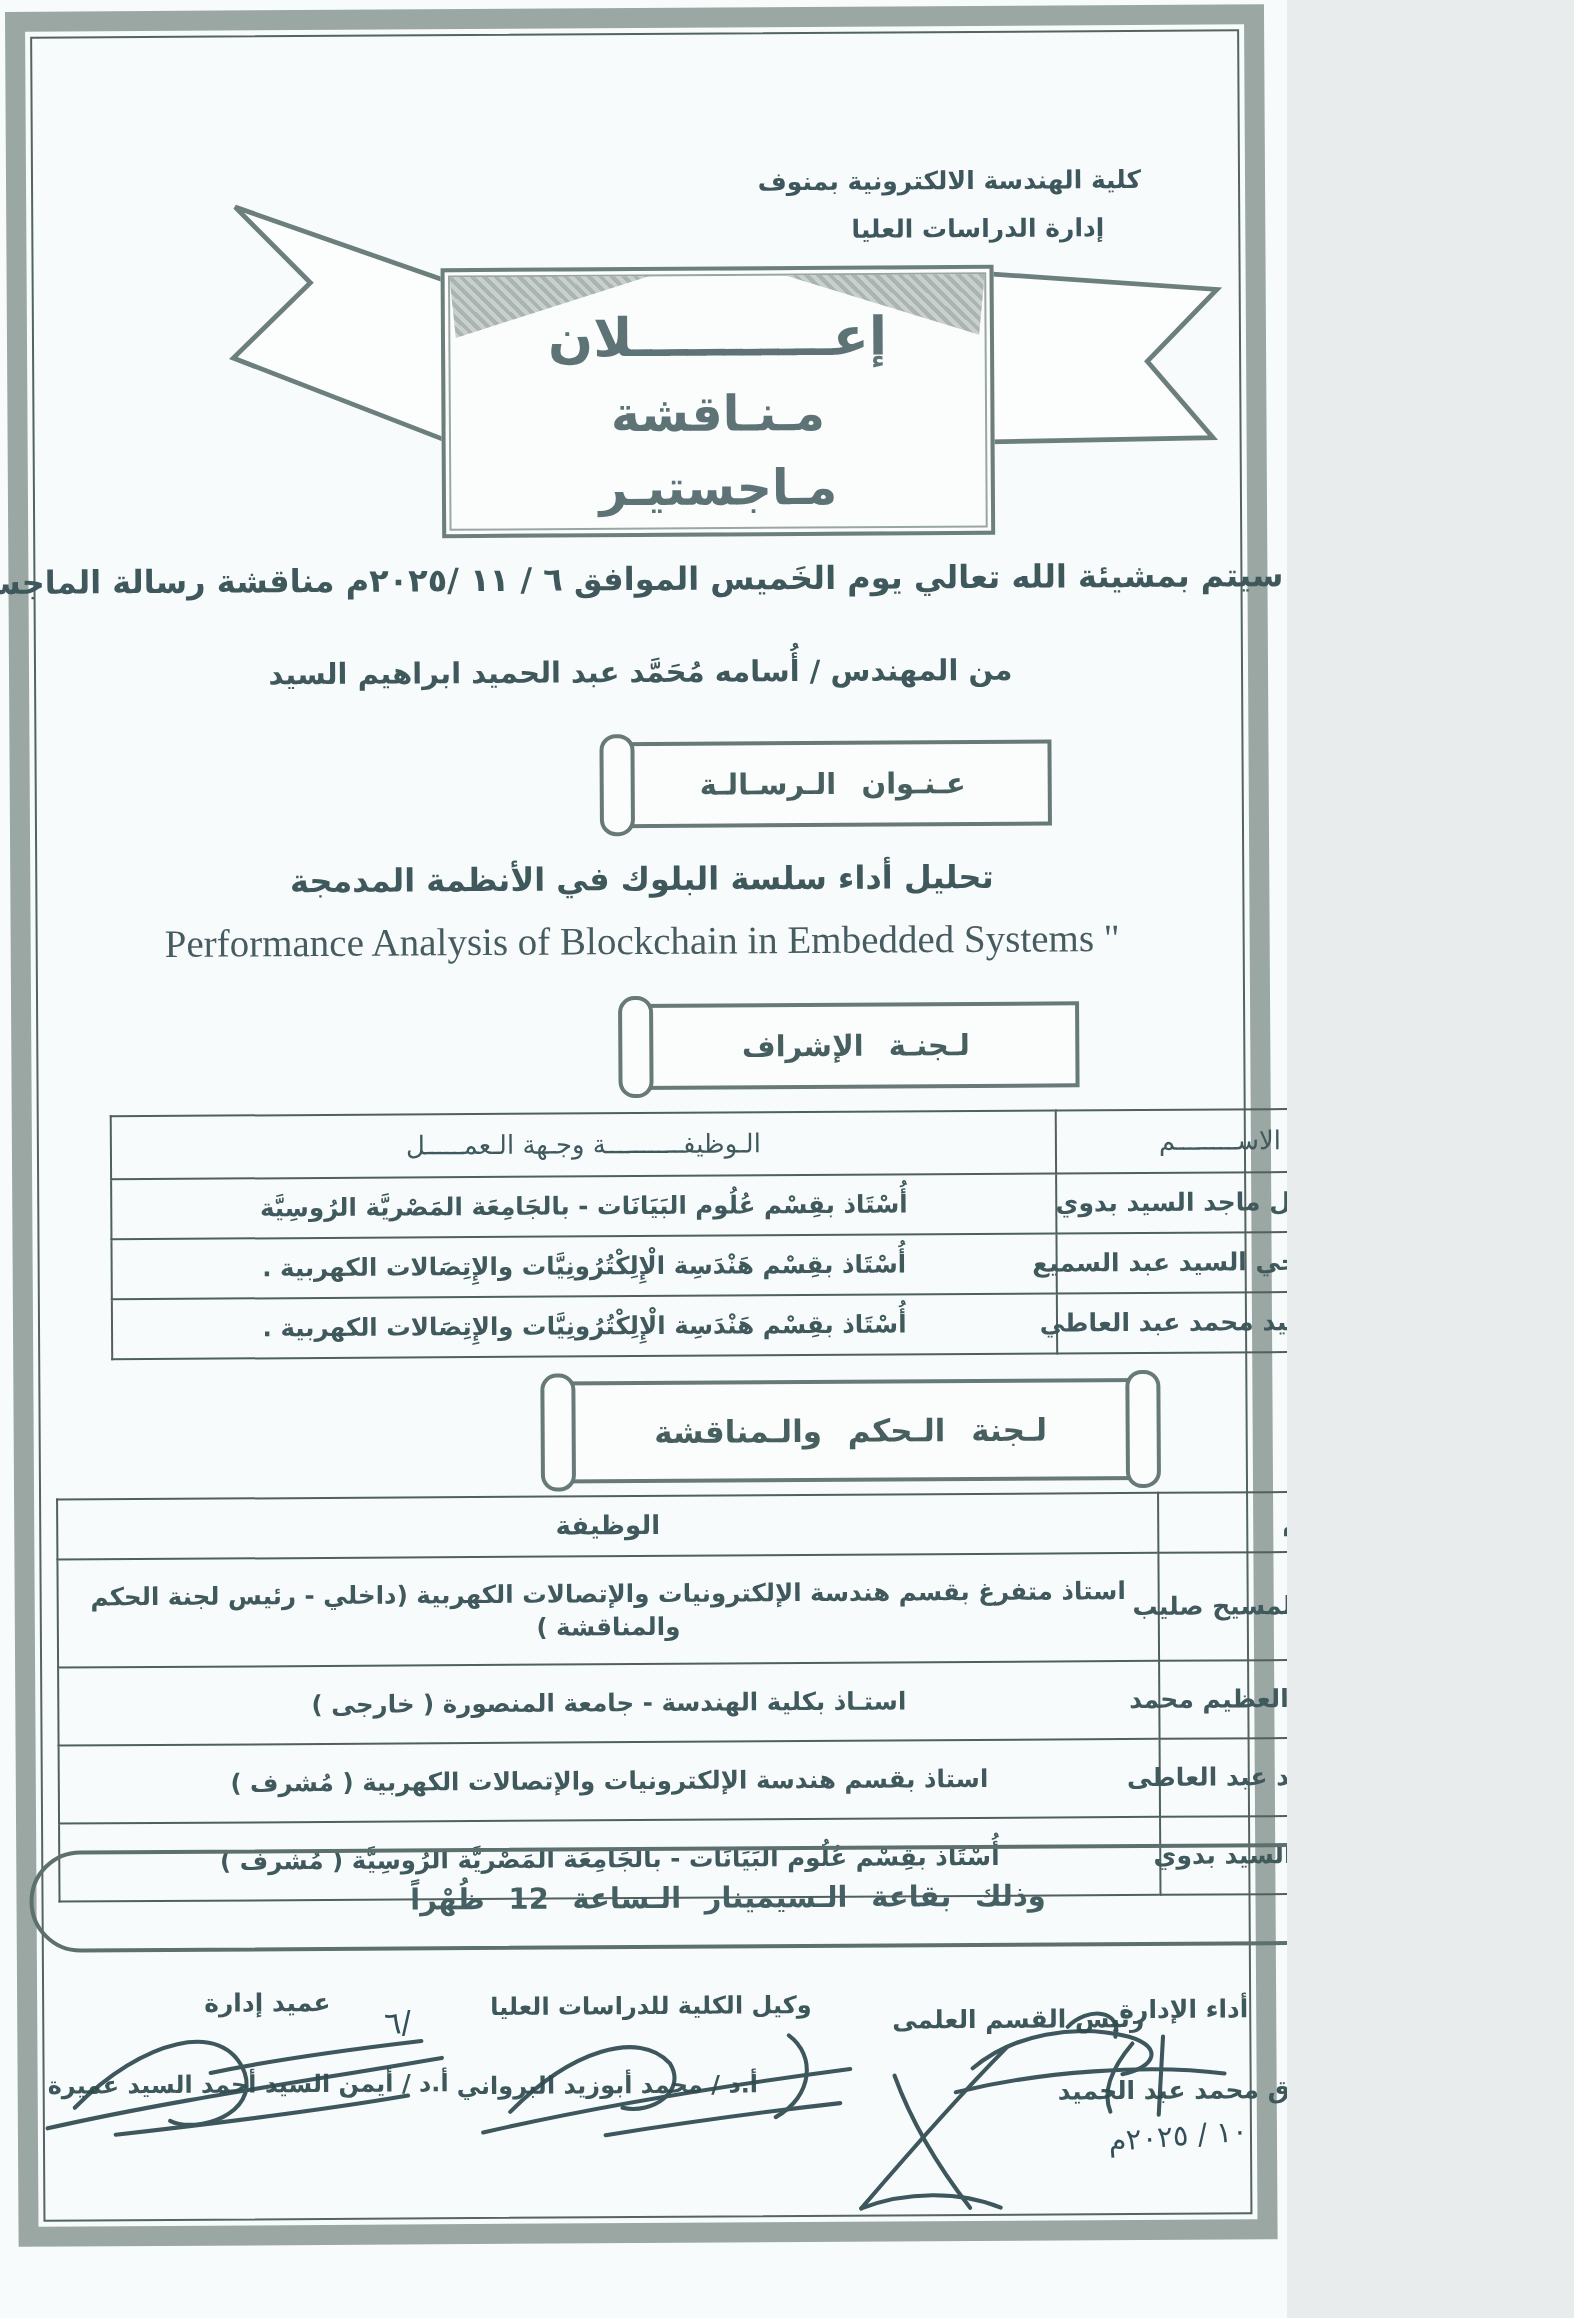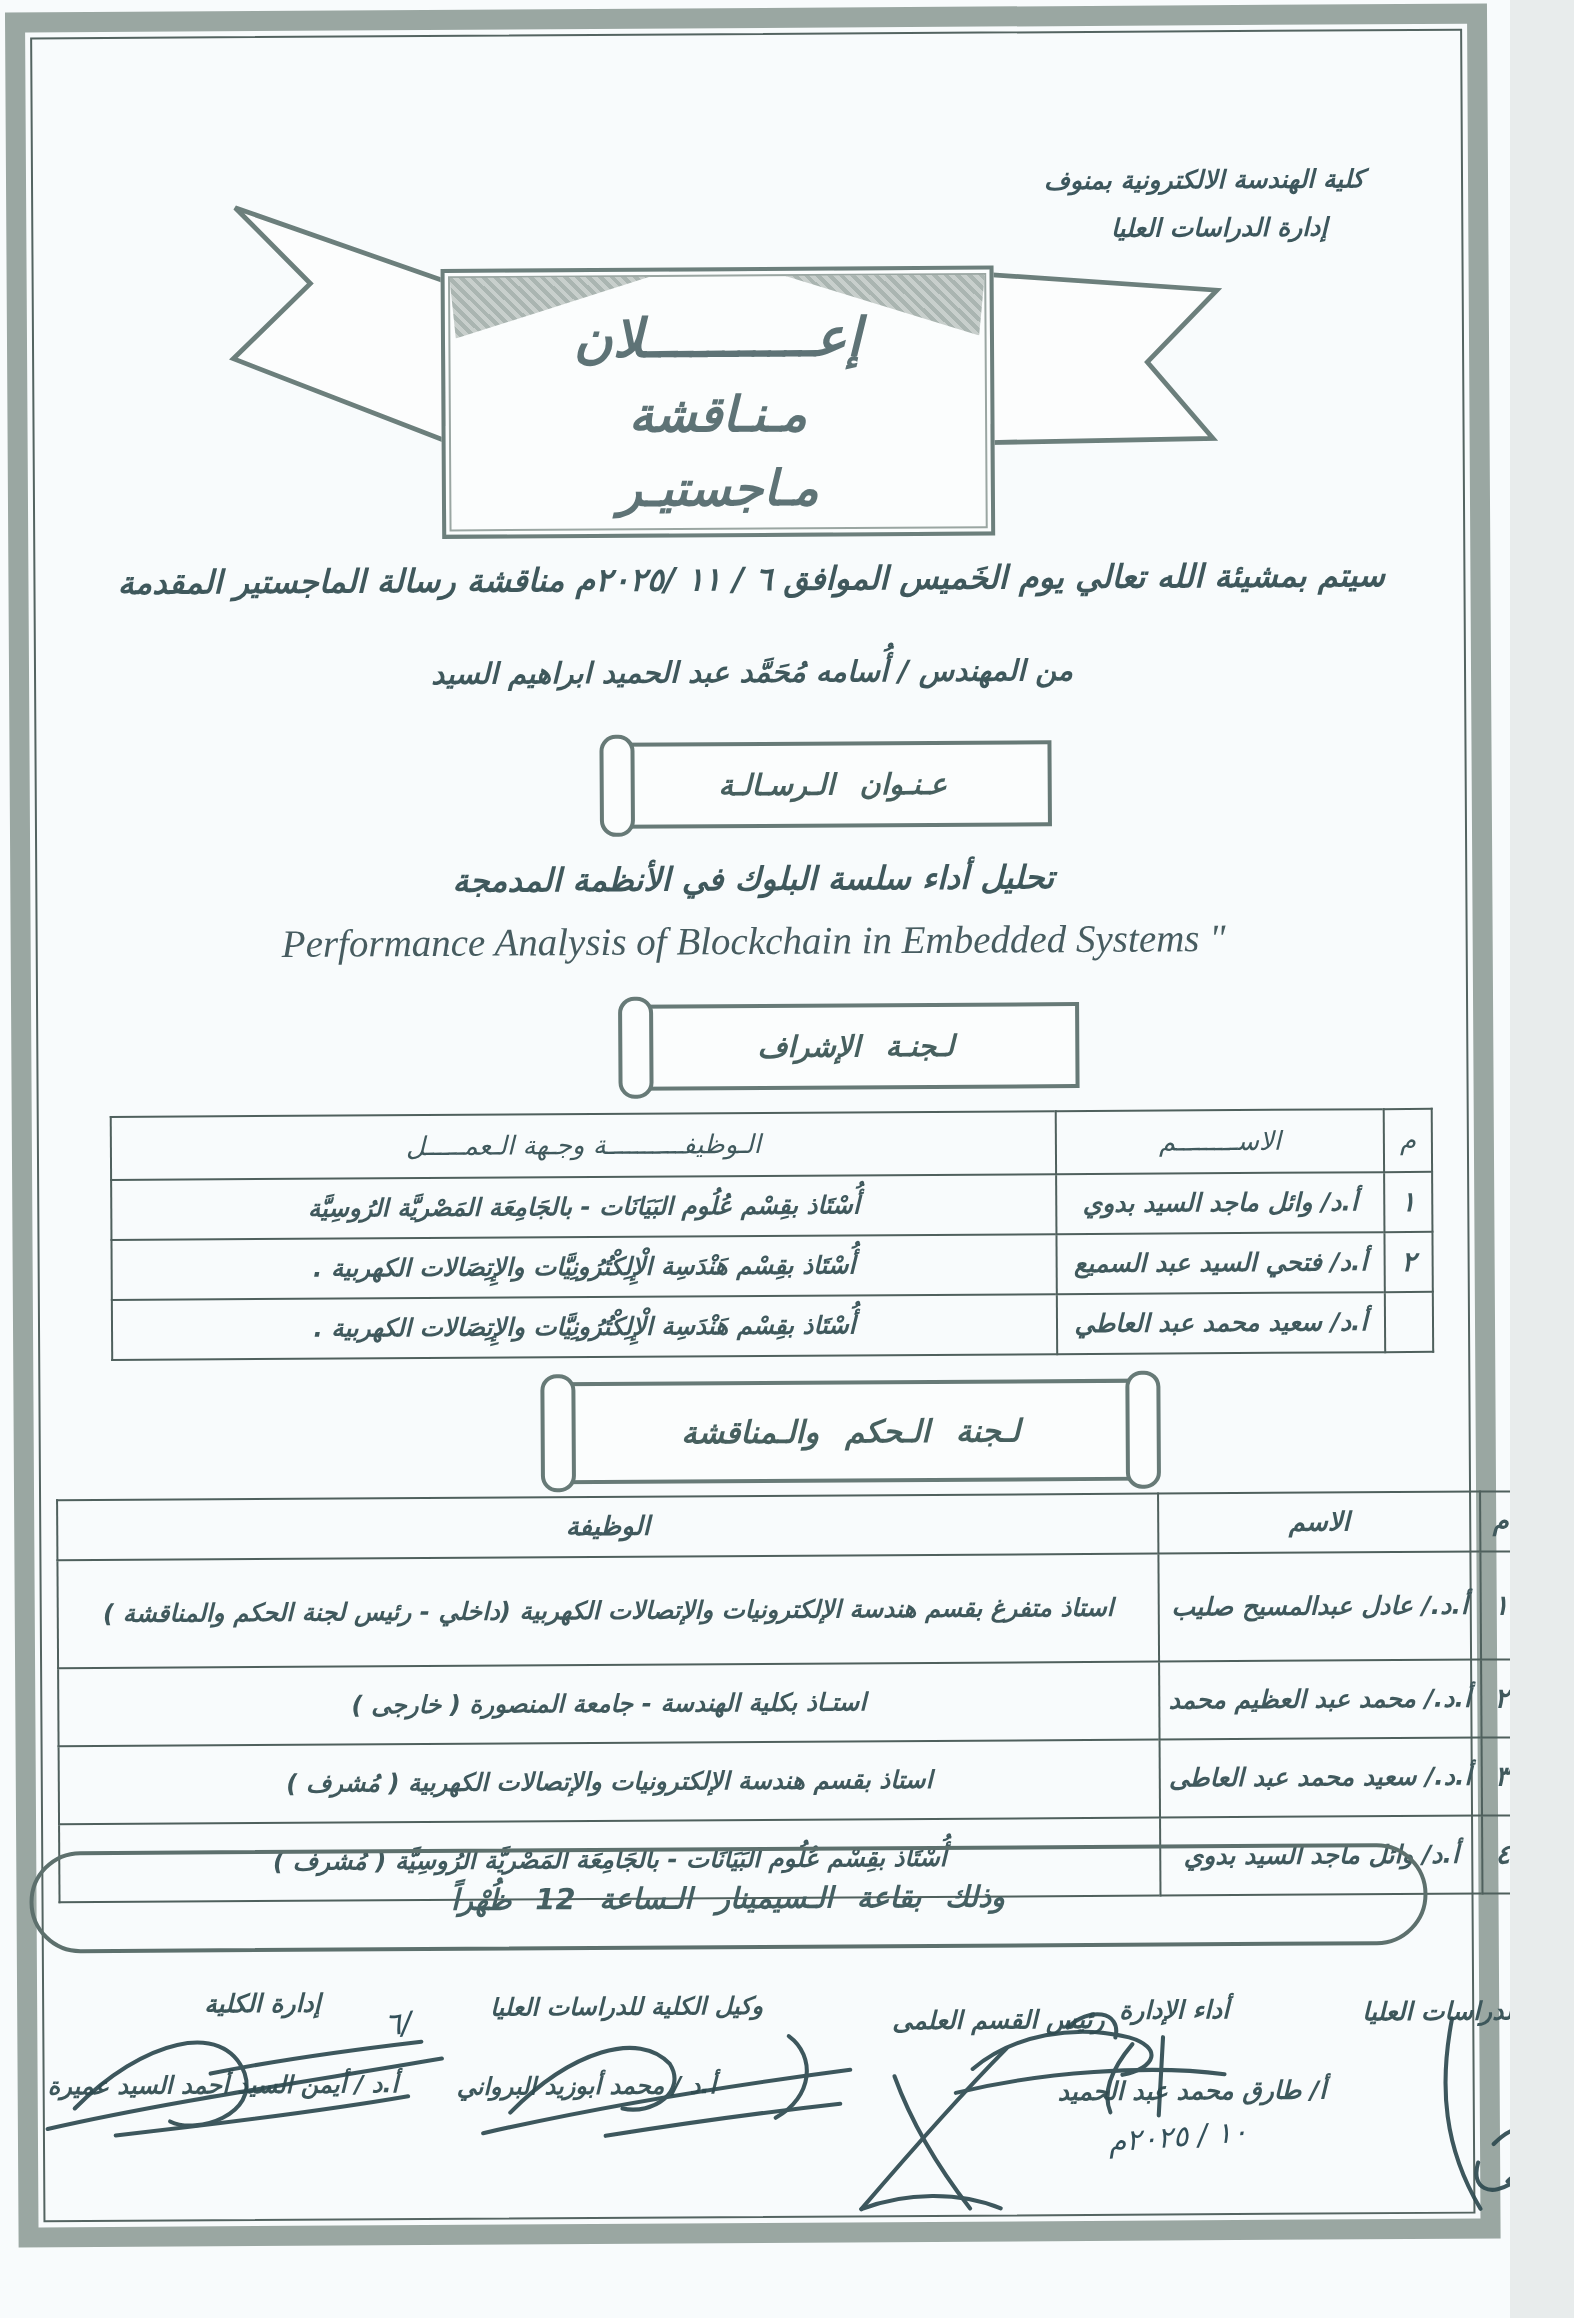--- a/index.html
+++ b/index.html
@@ -1,18 +1,18 @@
 <!DOCTYPE html>
 <html lang="ar" style="font-size:11px"><head>
 <meta charset="utf-8">
 <style>
   html,body{margin:0;padding:0;background:#e8ecec;}
   .page{
-    position:relative;width:1510px;height:2319px;overflow:hidden;
-    background:#f8fbfc;font-family:"DejaVu Sans",sans-serif;color:#3f585c;font-style:italic;
+    position:relative;width:1287px;height:2319px;overflow:hidden;
+    background:#f8fbfc;font-family:"DejaVu Sans",sans-serif;color:#3f585c;
   }
   .content{position:absolute;inset:0;transform:rotate(-0.35deg);}
   
   .frame-band{position:absolute;left:12.3px;top:8.2px;right:16.3px;bottom:76px;
     border:20.4px solid #9aa7a2;}
   .frame-line{position:absolute;left:37px;top:33px;right:41px;bottom:101px;
     border:2px solid #546461;}
   
   .hdr{position:absolute;top:169px;right:140px;text-align:right;direction:rtl;
     font-weight:700;font-size:25px;color:#3d575d;line-height:1.1;}
@@ -199,21 +199,21 @@
       </table>
 
     <div class="venue">
       <span>وذلك بقاعة الـسيمينار الـساعة 12 ظُهْراً</span>
     </div>
 
     <div class="sig-label" style="left:1357px;top:2001px;">الدراسات العليا</div>
     <div class="sig-label" style="left:1114px;top:1998px;">أداء الإدارة</div>
     <div class="sig-label" style="left:887px;top:2007px;">رئيس القسم العلمى</div>
     <div class="sig-label" style="left:485px;top:1992px;font-size:24px;">وكيل الكلية للدراسات العليا</div>
-    <div class="sig-label" style="left:199px;top:1986px;">إدارة الكلية</div>
+    <div class="sig-label" style="left:199px;top:1986px;">عميد إدارة</div>
 
     <div class="sig-name" style="left:1052px;top:2079px;font-size:25px;">أ/ طارق محمد عبد الحميد</div>
     <div class="hand" style="left:1102px;top:2122px;">١٠ / ٢٠٢٥م</div>
     <div class="sig-name" style="left:451px;top:2071px;">أ.د / محمد أبوزيد البرواني</div>
     <div class="sig-name" style="left:42px;top:2068px;">أ.د / أيمن السيد أحمد السيد عميرة</div>
     <div class="hand" style="left:379px;top:2003px;font-size:31px;">/٦</div>
 
     <svg class="scribbles" width="1575" height="313" viewBox="0 0 2312 460" fill="none" stroke="#2e4a50" stroke-width="6" stroke-linecap="round" opacity="0.92">
       <g>
         <path d="M100,190 C200,90 320,60 350,140 C370,200 280,230 240,210"></path>

